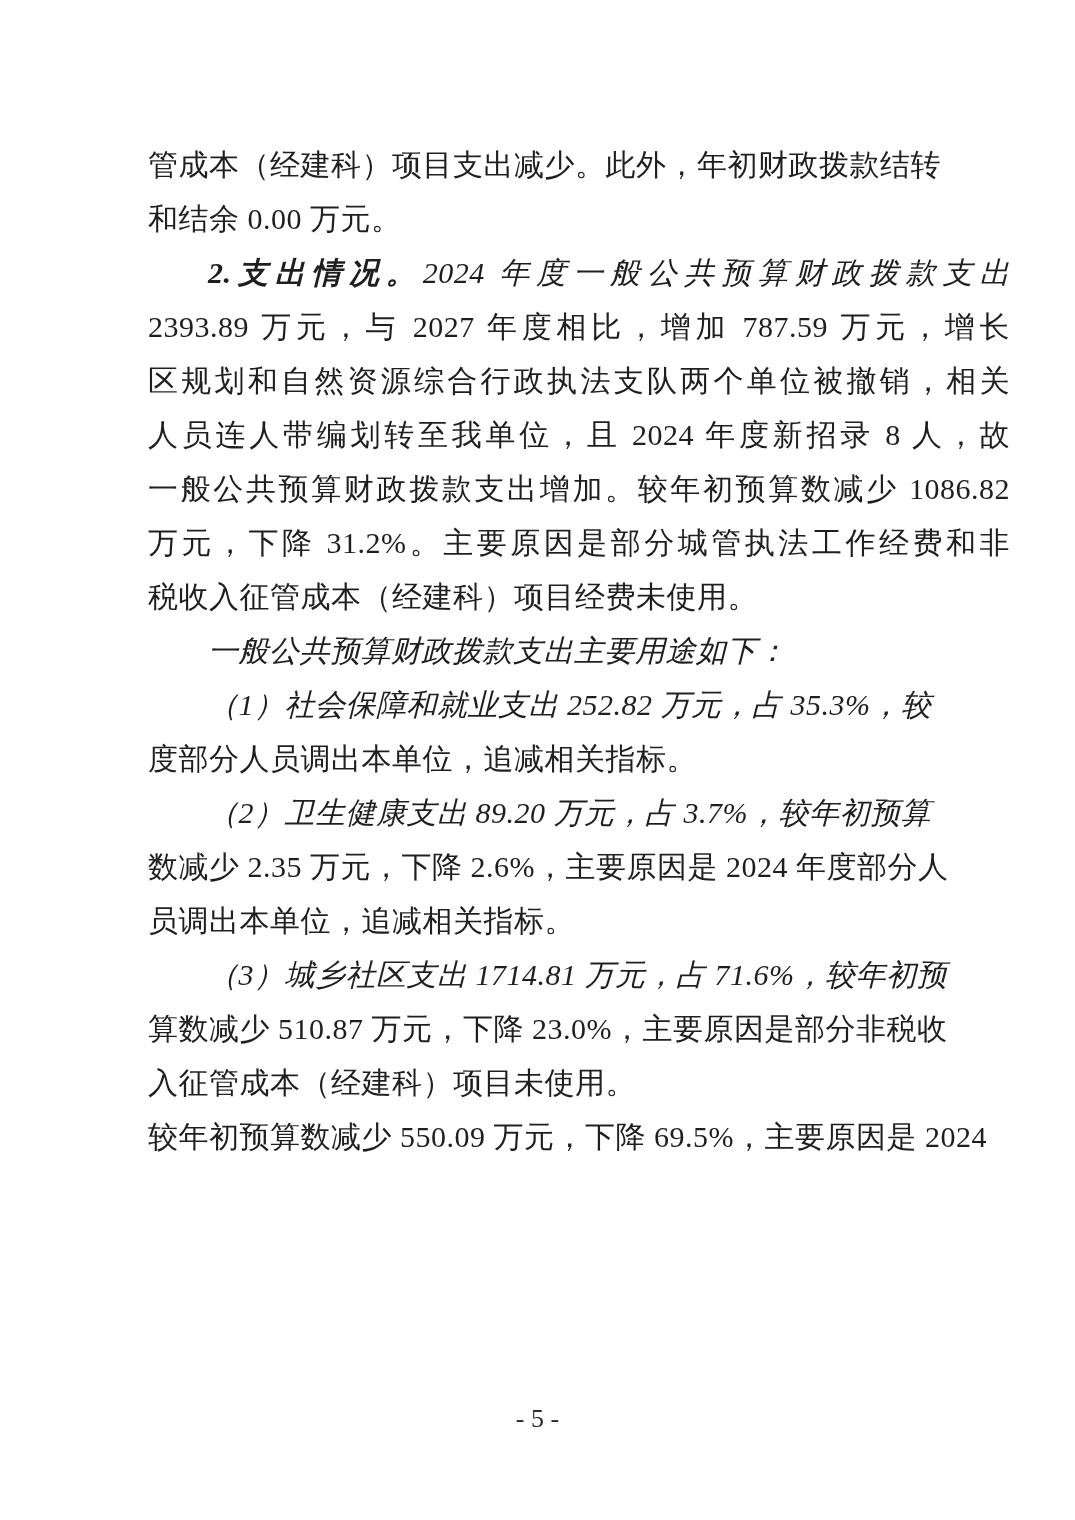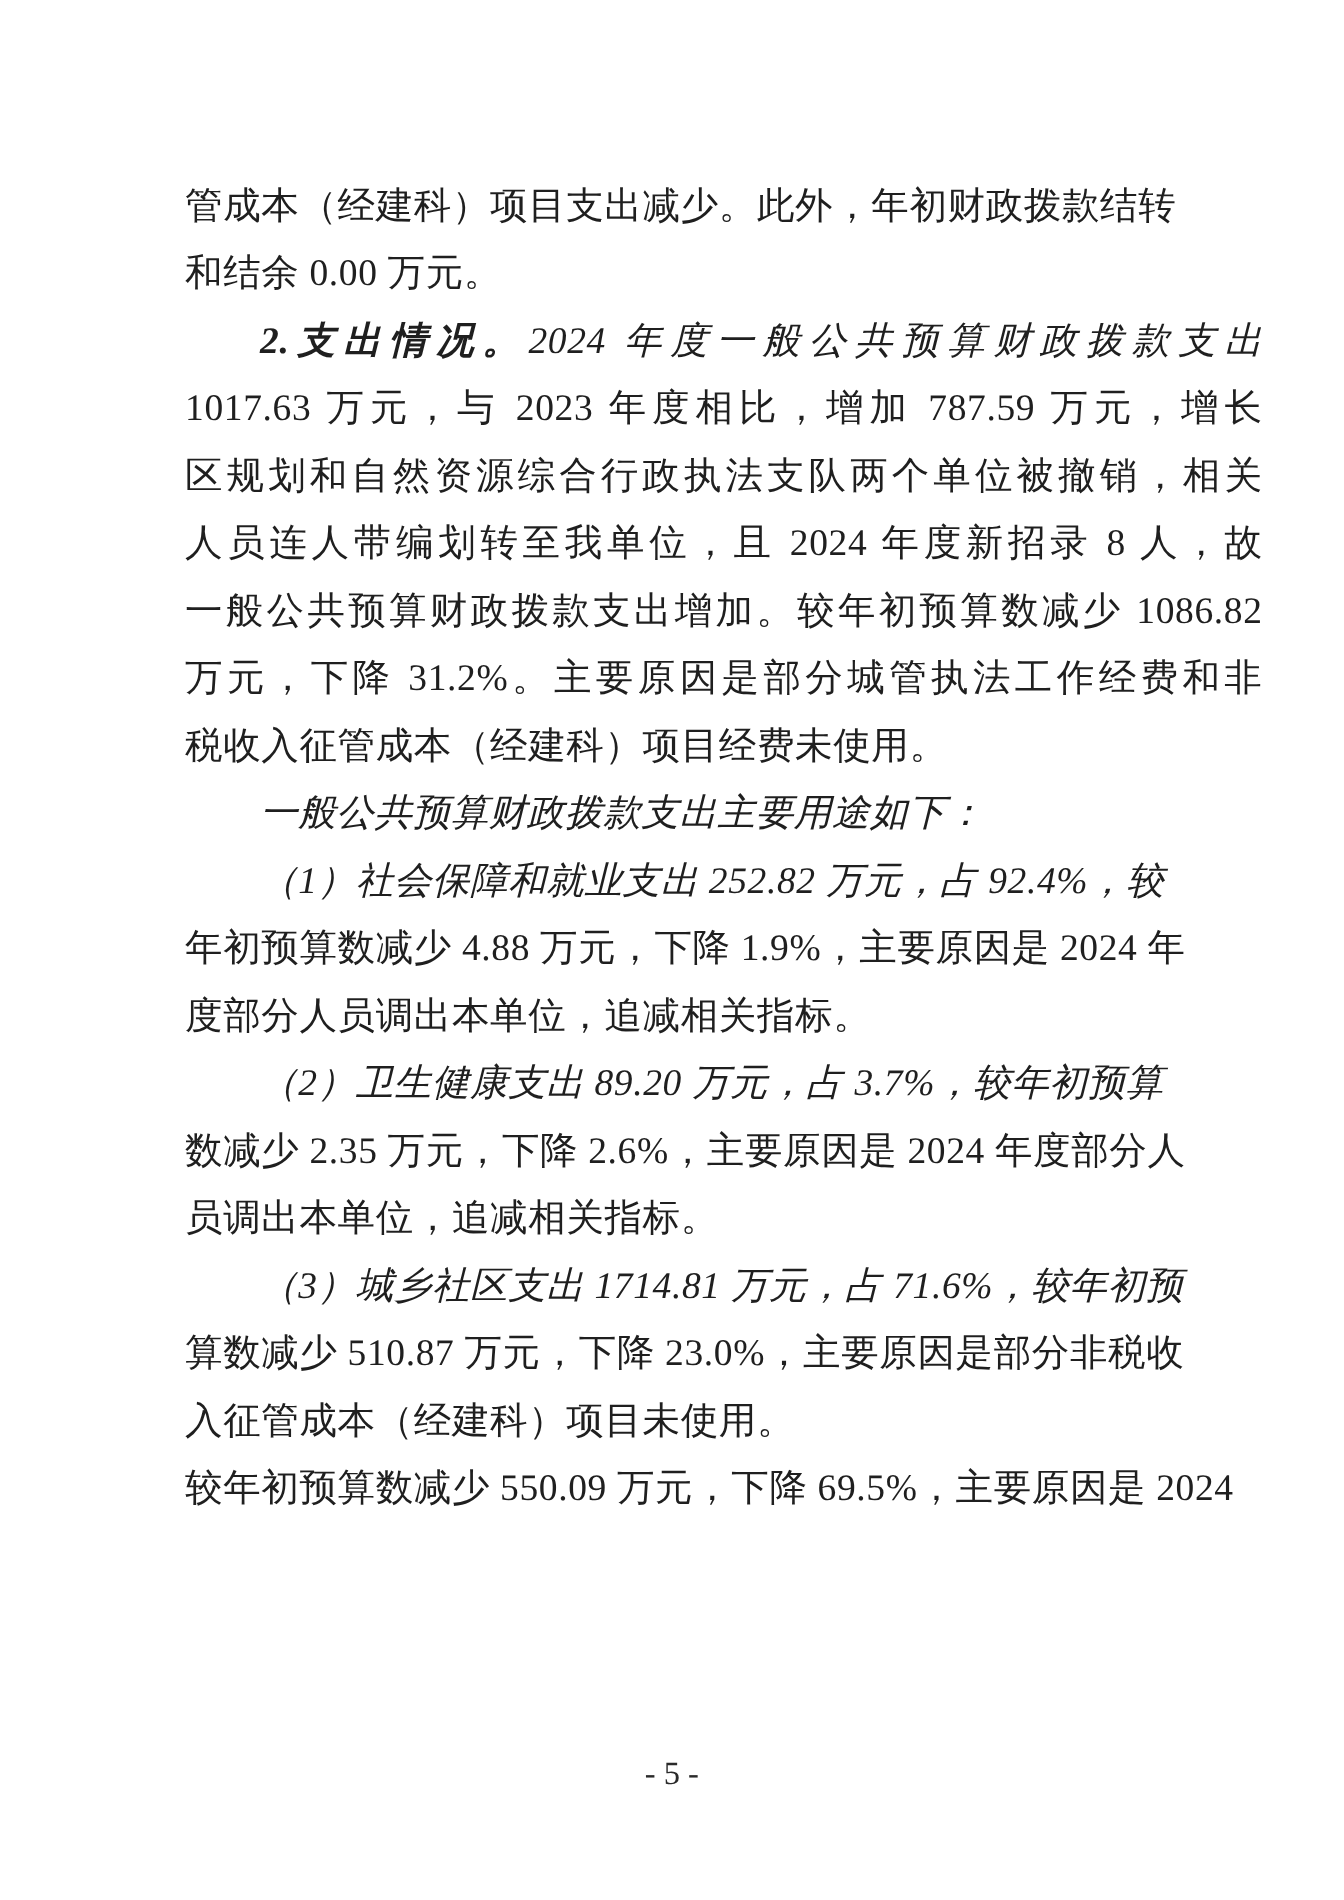--- a/index.html
+++ b/index.html
@@ -60,29 +60,28 @@
 </style>
 </head>
 <body>
 
 <div class="page">
 
   <div class="textblock">
     <div class="line">管成本（经建科）项目支出减少。此外，年初财政拨款结转</div>
     <div class="line">和结余 0.00 万元。</div>
     <div class="line j ind"><span class="b">2.支出情况。</span><span>2024 年度一般公共预算财政拨款支出</span></div>
-    <div class="line j">1017.63 万元，与 2023 年度相比，增加 787.59 万元，增长</div>
+    <div class="line j">2393.89 万元，与 2027 年度相比，增加 787.59 万元，增长</div>
     <div class="line j">区规划和自然资源综合行政执法支队两个单位被撤销，相关</div>
     <div class="line j">人员连人带编划转至我单位，且 2024 年度新招录 8 人，故</div>
     <div class="line j">一般公共预算财政拨款支出增加。较年初预算数减少 1086.82</div>
     <div class="line j">万元，下降 31.2%。主要原因是部分城管执法工作经费和非</div>
     <div class="line">税收入征管成本（经建科）项目经费未使用。</div>
     <div class="line ind">一般公共预算财政拨款支出主要用途如下：</div>
-    <div class="line ind">（1）社会保障和就业支出 252.82 万元，占 92.4%，较</div>
-    <div class="line">年初预算数减少 4.88 万元，下降 1.9%，主要原因是 2024 年</div>
+    <div class="line ind">（1）社会保障和就业支出 252.82 万元，占 35.3%，较</div>
     <div class="line">度部分人员调出本单位，追减相关指标。</div>
     <div class="line ind">（2）卫生健康支出 89.20 万元，占 3.7%，较年初预算</div>
     <div class="line">数减少 2.35 万元，下降 2.6%，主要原因是 2024 年度部分人</div>
     <div class="line">员调出本单位，追减相关指标。</div>
     <div class="line ind">（3）城乡社区支出 1714.81 万元，占 71.6%，较年初预</div>
     <div class="line">算数减少 510.87 万元，下降 23.0%，主要原因是部分非税收</div>
     <div class="line">入征管成本（经建科）项目未使用。</div>
     <div class="line">较年初预算数减少 550.09 万元，下降 69.5%，主要原因是 2024</div>
   </div>
 

